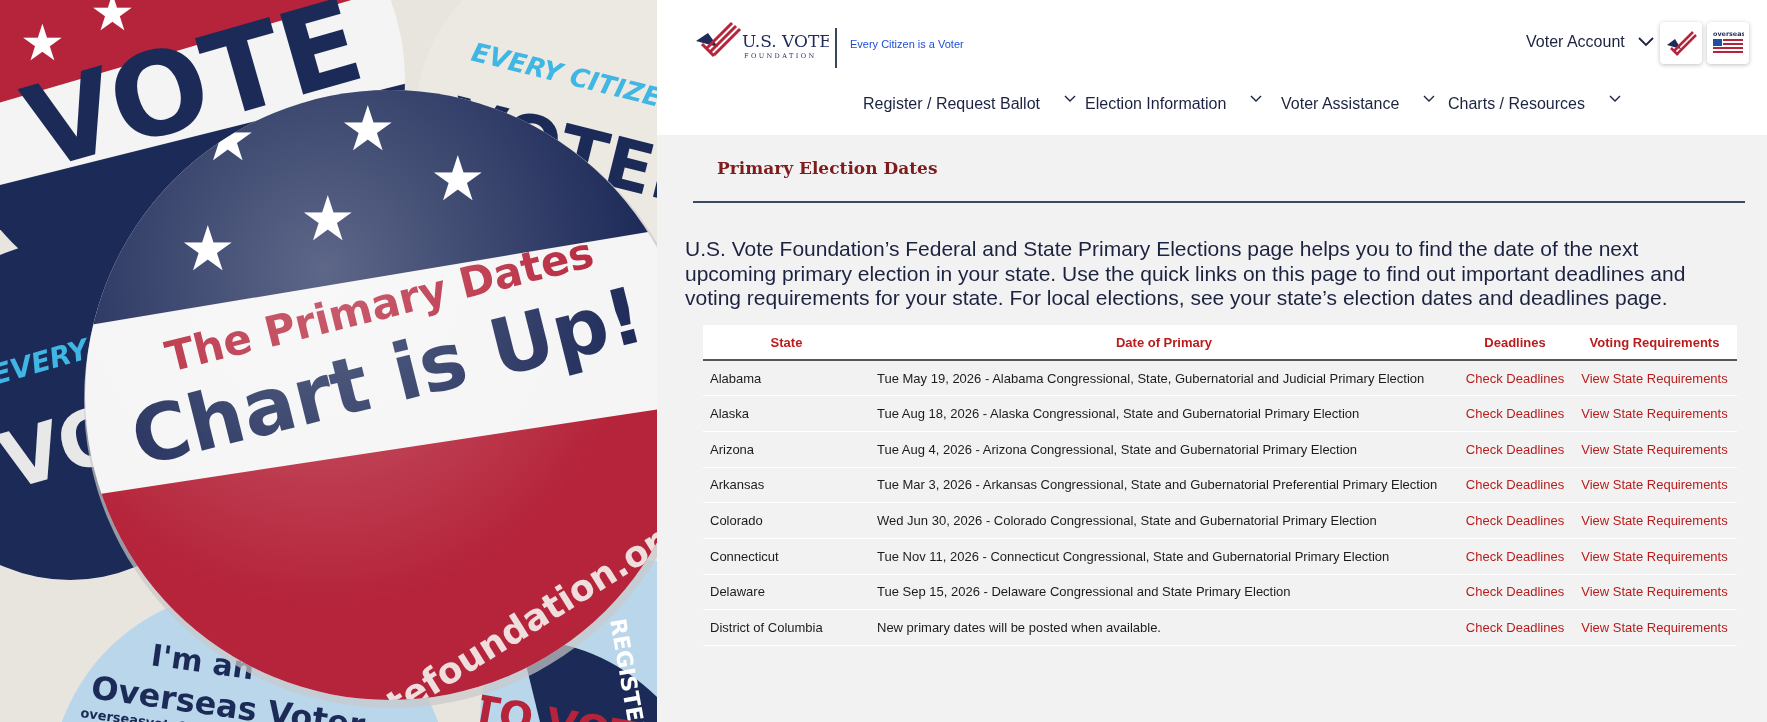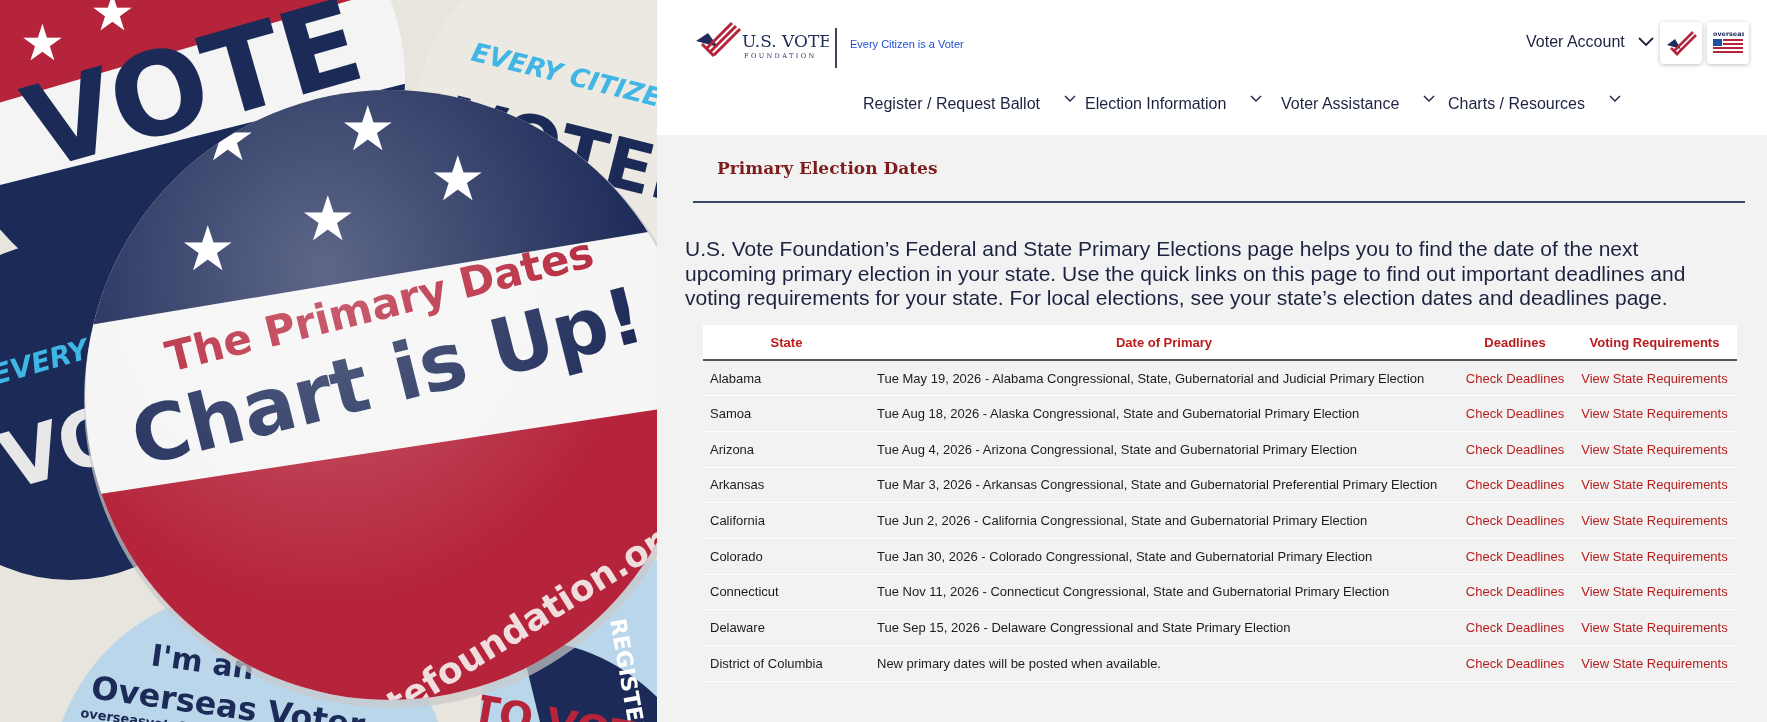--- a/index.html
+++ b/index.html
@@ -196,46 +196,40 @@
       </tr>
     </thead>
     <tbody id="rows">
         <tr>
           <td>Alabama</td>
           <td>Tue May 19, 2026 - Alabama Congressional, State, Gubernatorial and Judicial Primary Election</td>
           <td class="lnk">Check Deadlines</td>
           <td class="lnk">View State Requirements</td>
         </tr>
         <tr>
-          <td>Samoa</td>
+          <td>Alaska</td>
           <td>Tue Aug 18, 2026 - Alaska Congressional, State and Gubernatorial Primary Election</td>
           <td class="lnk">Check Deadlines</td>
           <td class="lnk">View State Requirements</td>
         </tr>
         <tr>
           <td>Arizona</td>
           <td>Tue Aug 4, 2026 - Arizona Congressional, State and Gubernatorial Primary Election</td>
           <td class="lnk">Check Deadlines</td>
           <td class="lnk">View State Requirements</td>
         </tr>
         <tr>
           <td>Arkansas</td>
           <td>Tue Mar 3, 2026 - Arkansas Congressional, State and Gubernatorial Preferential Primary Election</td>
           <td class="lnk">Check Deadlines</td>
           <td class="lnk">View State Requirements</td>
         </tr>
         <tr>
-          <td>California</td>
-          <td>Tue Jun 2, 2026 - California Congressional, State and Gubernatorial Primary Election</td>
-          <td class="lnk">Check Deadlines</td>
-          <td class="lnk">View State Requirements</td>
-        </tr>
-        <tr>
           <td>Colorado</td>
-          <td>Tue Jan 30, 2026 - Colorado Congressional, State and Gubernatorial Primary Election</td>
+          <td>Wed Jun 30, 2026 - Colorado Congressional, State and Gubernatorial Primary Election</td>
           <td class="lnk">Check Deadlines</td>
           <td class="lnk">View State Requirements</td>
         </tr>
         <tr>
           <td>Connecticut</td>
           <td>Tue Nov 11, 2026 - Connecticut Congressional, State and Gubernatorial Primary Election</td>
           <td class="lnk">Check Deadlines</td>
           <td class="lnk">View State Requirements</td>
         </tr>
         <tr>

